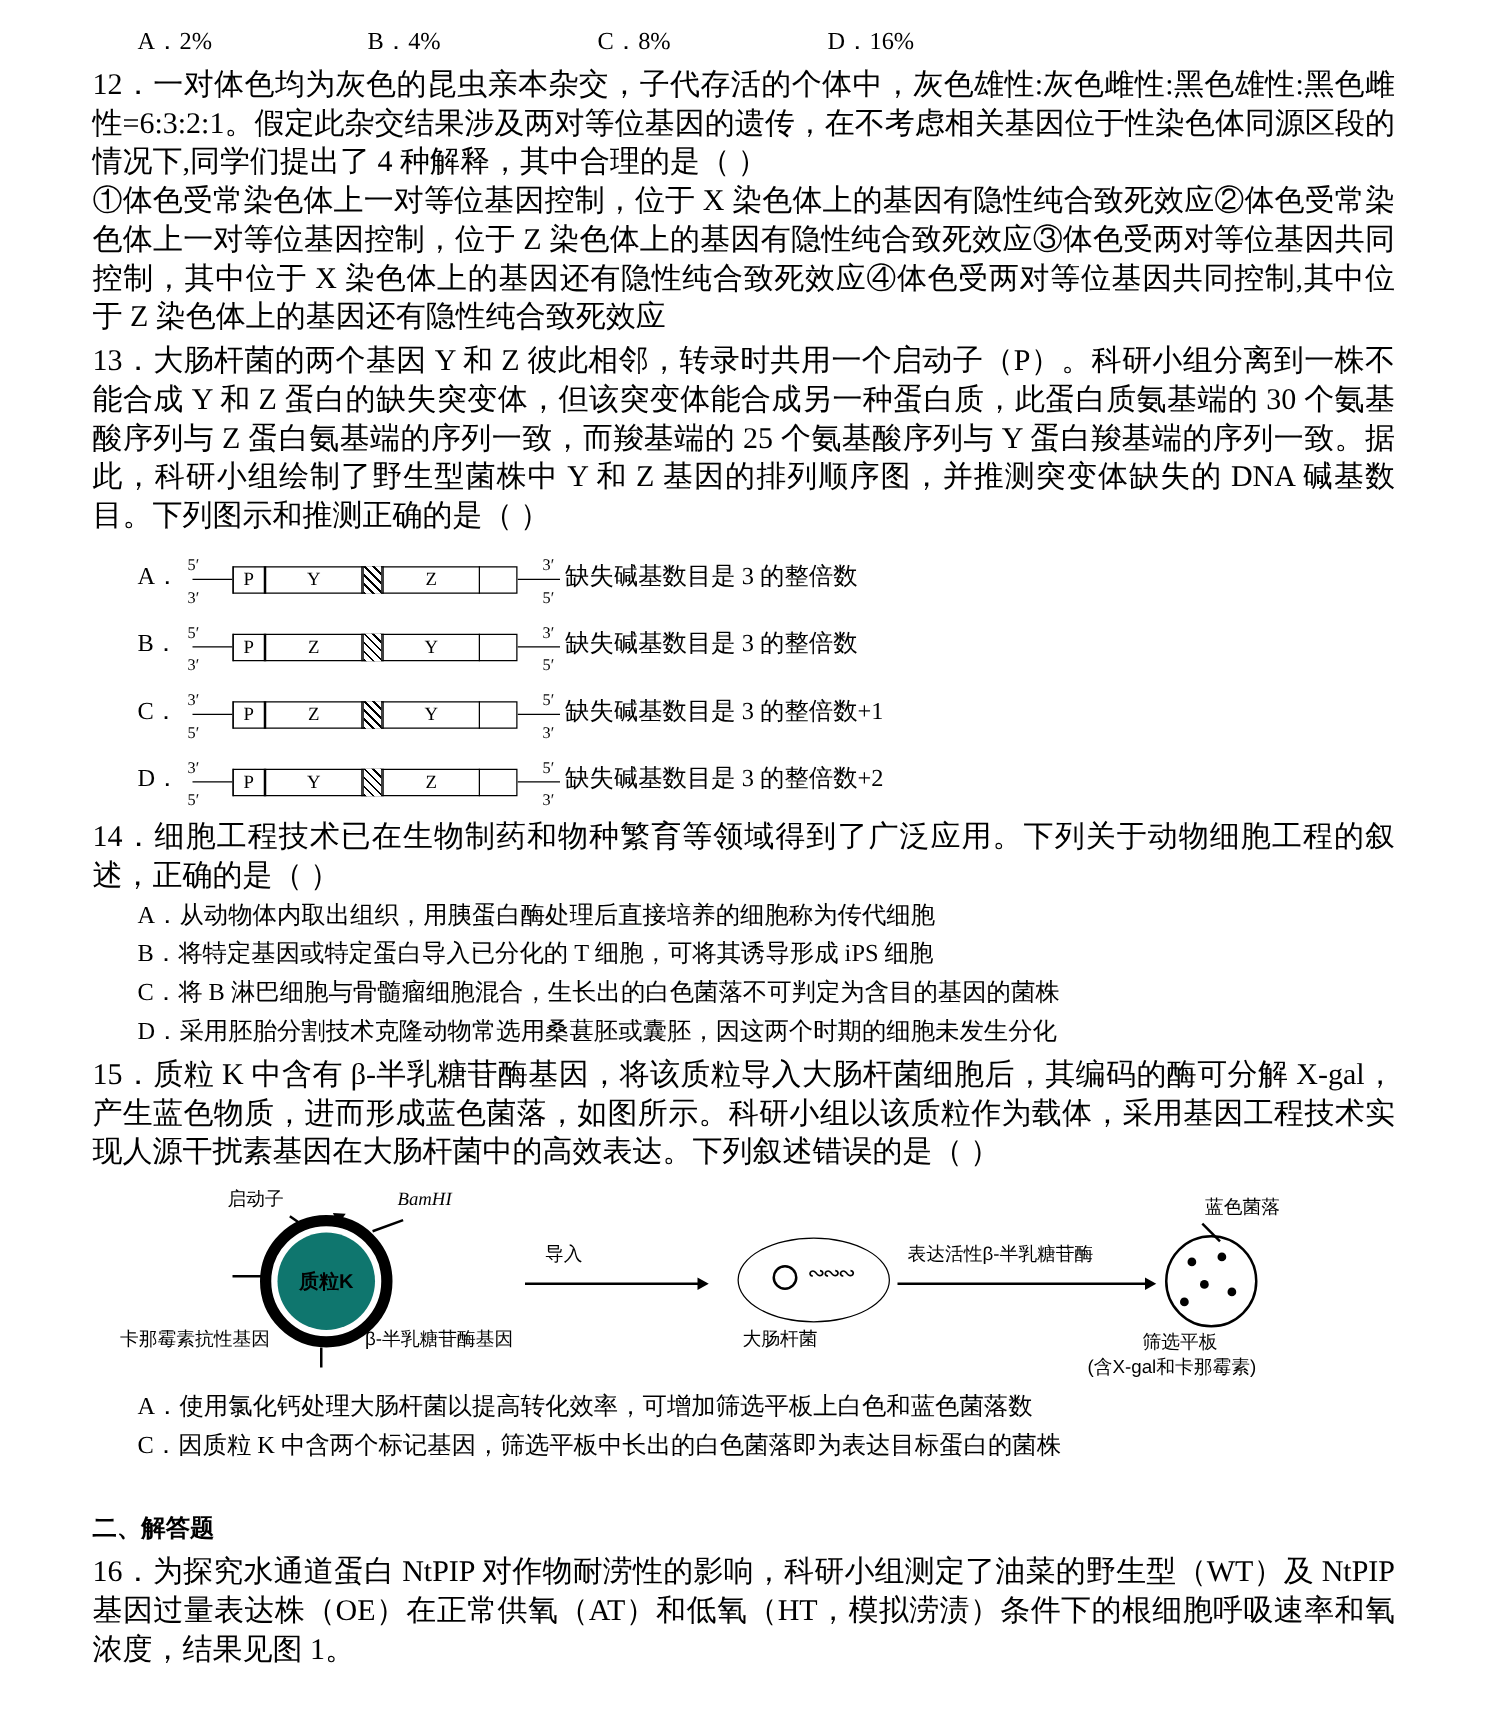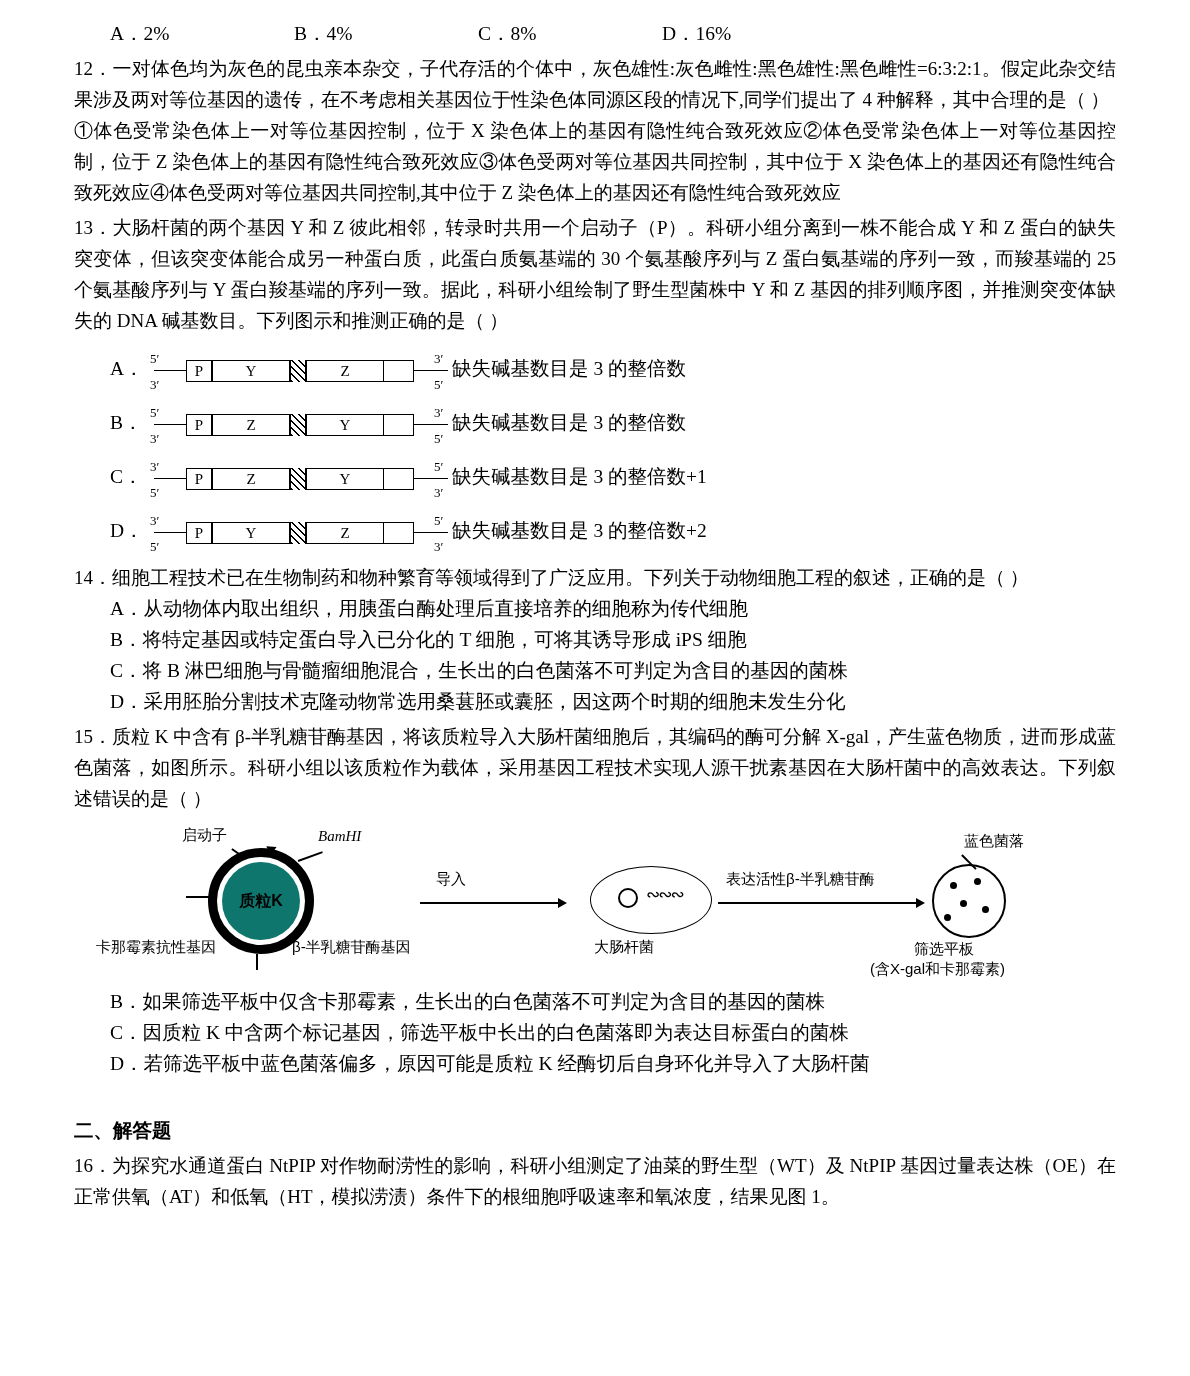--- a/index.html
+++ b/index.html
@@ -20,21 +20,21 @@
     display:flex;
     font-size:19.5px;
     line-height:31px;
     padding-left:36px;
   }
   .opts-row .opt{width:184px;}
   .q{
     margin-top:4px;
   }
   .q-body{
-    font-size:19px;
+    font-size:24px;
     line-height:31px;
     text-align:justify;
     text-justify:inter-ideograph;
     text-indent:0;
   }
   .indent-opt{
     padding-left:36px;
     font-size:19.5px;
     line-height:31px;
   }
@@ -361,28 +361,25 @@
       <span class="plate-dot" style="left:790px;top:74px;"></span>
       <span class="plate-dot" style="left:812px;top:80px;"></span>
       <span class="plate-dot" style="left:774px;top:88px;"></span>
       <span class="lbl" style="left:794px;top:6px;">蓝色菌落</span>
       <span class="arrowline" style="left:792px;top:28px;width:20px;transform:rotate(45deg);transform-origin:left center;"></span>
       <span class="lbl" style="left:744px;top:114px;">筛选平板</span>
       <span class="lbl" style="left:700px;top:134px;">(含X-gal和卡那霉素)</span>
     </div>
 
     <div class="indent-opt">
-      <span>B．</span><span>如果筛选平板中仅含卡那霉素，生长出的白色菌落不可判定为含目的基因的菌株</span>
+      <span>A．</span><span>使用氯化钙处理大肠杆菌以提高转化效率，可增加筛选平板上白色和蓝色菌落数</span>
     </div>
     <div class="indent-opt">
       <span>C．</span><span>因质粒 K 中含两个标记基因，筛选平板中长出的白色菌落即为表达目标蛋白的菌株</span>
     </div>
-    <div class="indent-opt">
-      <span>D．</span><span>若筛选平板中蓝色菌落偏多，原因可能是质粒 K 经酶切后自身环化并导入了大肠杆菌</span>
-    </div>
   </div>
 
   <div class="sec-title">二、解答题</div>
   <div class="q">
     <div class="q-body">
       <span>16．</span><span>为探究水通道蛋白 NtPIP 对作物耐涝性的影响，科研小组测定了油菜的野生型（WT）及 NtPIP 基因过量表达株（OE）在正常供氧（AT）和低氧（HT，模拟涝渍）条件下的根细胞呼吸速率和氧浓度，结果见图 1。</span>
     </div>
   </div>
 
 </div>

